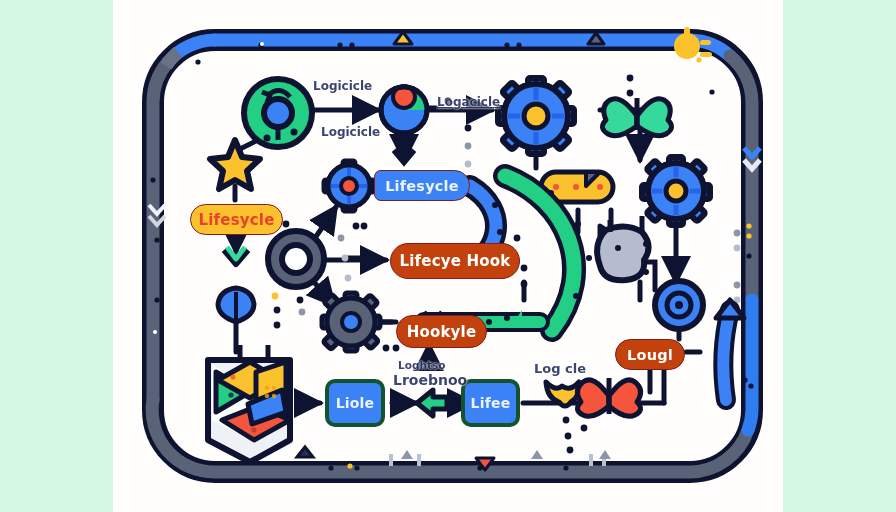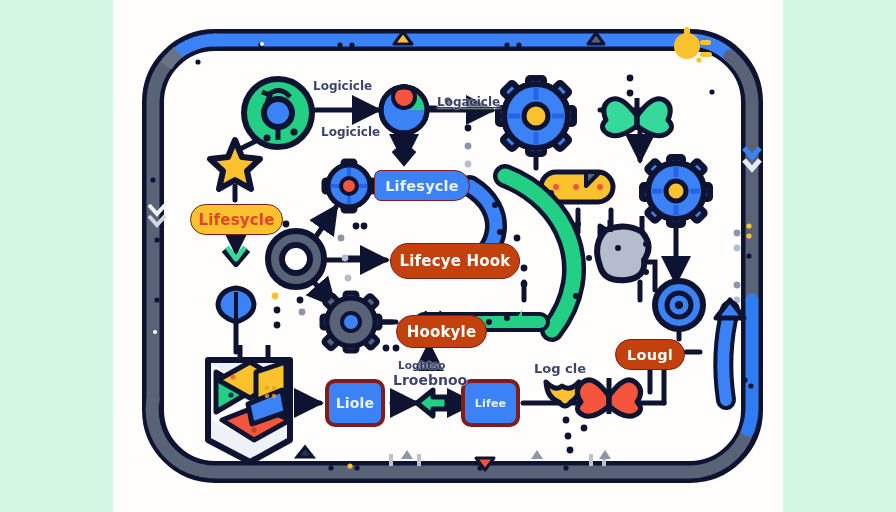--- a/index.html
+++ b/index.html
@@ -10,21 +10,21 @@
   #band-right{left:783px;width:113px;}
   #canvas{position:absolute;left:113px;top:0;width:670px;height:512px;background:#fffefc;}
   svg.layer{position:absolute;left:0;top:0;width:896px;height:512px;}
   .nodeLabel{
     position:absolute;display:flex;align-items:center;justify-content:center;
     font-weight:bold;letter-spacing:.2px;white-space:nowrap;
     box-sizing:border-box;
   }
   
   .pill{border:1px solid #7f1d1d;border-radius:999px;}
-  .box{border:4px solid #7f1d1d;border-radius:10px;}
+  .box{border:4px solid #14532d;border-radius:10px;}
   .c-blue{background:#3b82f6;color:#eaf3ff;}
   .c-green{background:#c2410c;color:#ffffff;}
   .c-yellow{background:#fbc22d;color:#e8422f;}
   .edgeText{
     position:absolute;color:#2b3564;font-size:12px;font-weight:bold;
     white-space:nowrap;font-family:"DejaVu Sans",sans-serif;opacity:.92;
     text-shadow:0 0 2px #fff,0 0 2px #fff;
   }
   .blurry{filter:blur(.35px);}
 </style>
@@ -456,21 +456,21 @@
   </div>
 
   <div class="nodeLabel pill c-green" style="left:615px;top:339px;width:70px;height:31px;font-size:14.5px;">
     <span>Lougl</span>
   </div>
 
   <div class="nodeLabel box c-blue" style="left:325px;top:379px;width:60px;height:48px;font-size:14px;">
     <span>Liole</span>
   </div>
 
-  <div class="nodeLabel box c-blue" style="left:461px;top:379px;width:59px;height:48px;font-size:11px;">
+  <div class="nodeLabel box c-blue" style="left:461px;top:379px;width:59px;height:48px;font-size:14px;">
     <span>Lifee</span>
   </div>
 
   <div class="edgeText" style="left:313px;top:79px;">Logicicle</div>
   <div class="edgeText" style="left:437px;top:95px;text-decoration:underline;">Logacicle</div>
   <div class="edgeText" style="left:321px;top:125px;">Logicicle</div>
   <div class="edgeText blurry" style="left:398px;top:359px;font-size:10.5px;">Loghtso</div>
   <div class="edgeText blurry" style="left:393px;top:372px;font-size:14px;">Lroebnoo</div>
   <div class="edgeText blurry" style="left:534px;top:361px;font-size:13px;">Log cle</div>
 

